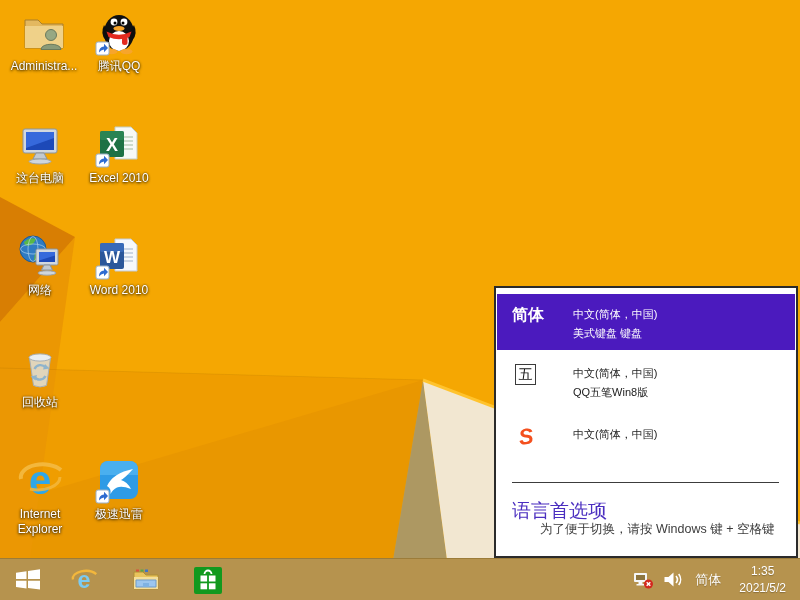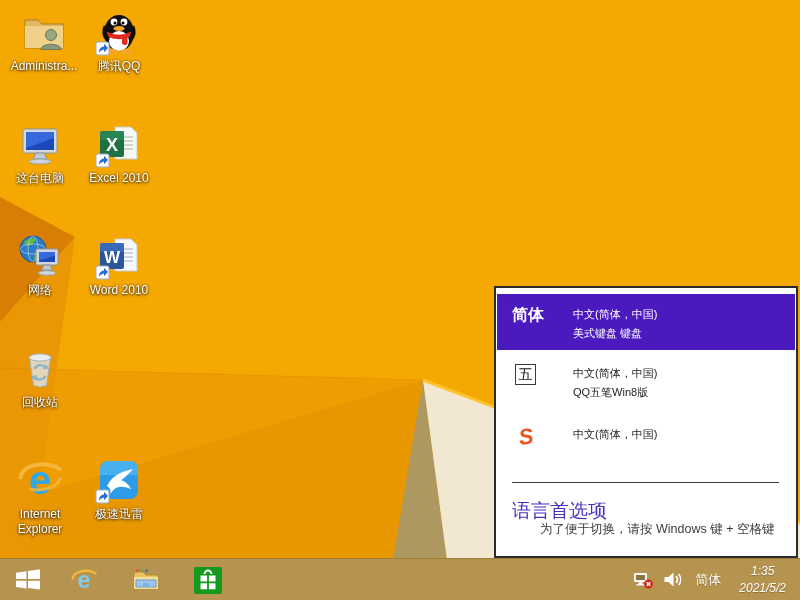--- a/index.html
+++ b/index.html
@@ -32,21 +32,21 @@
   .lp-hint { position:absolute; left:16px; font-size:12.5px; color:#3c3c3c;margin-left:28px; }
 
   
   #taskbar { position:absolute; left:0; bottom:0; width:800px; height:42px; background:#B6934E;
              border-top:1px solid rgba(110,82,20,.35); display:flex; align-items:center; }
   .tb-btn { width:44px; height:42px; display:flex; align-items:center; justify-content:center; cursor:pointer; }
   #tray { margin-left:auto; display:flex; align-items:center; gap:9px; padding-right:8px; height:42px; }
   .tray-ico { display:flex; align-items:center; cursor:pointer; }
   #ime-indicator { color:#fff; font-size:13px; text-shadow:0 1px 1px rgba(0,0,0,.25); cursor:pointer; padding:0 3px; }
   #clock { color:#fff; font-size:12px; line-height:1.35; text-align:center; cursor:pointer; padding:0 6px;
-           text-shadow:0 1px 1px rgba(0,0,0,.25);font-style:italic; }
+           text-shadow:0 1px 1px rgba(0,0,0,.25); }
 </style>
 </head>
 <body>
 
 <div id="screen">
 
   <svg id="wallpaper" viewBox="0 0 800 600" preserveAspectRatio="none">
     <rect x="0" y="0" width="800" height="600" fill="#F5A702"></rect>
     <polygon points="423,380 0,368 0,560 393,560" fill="#EF9D00"></polygon>
     <polygon points="423,380 0,505 0,560 393,560" fill="#E99700"></polygon>

